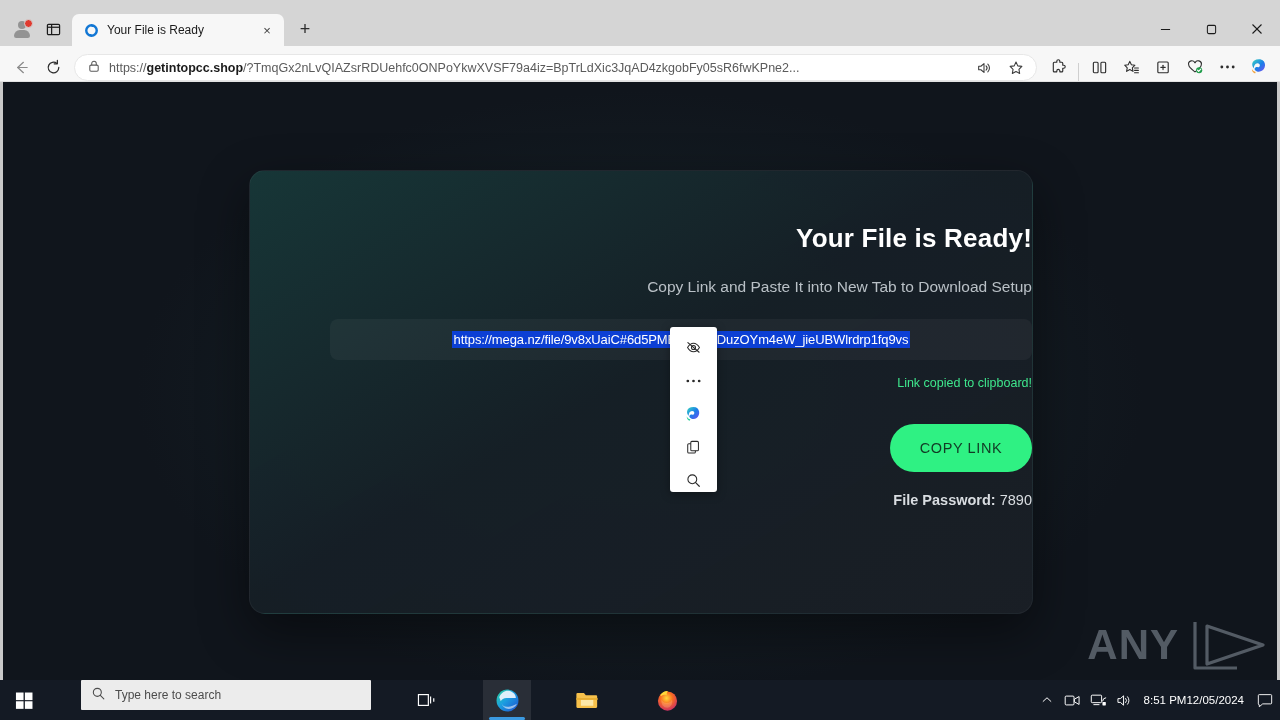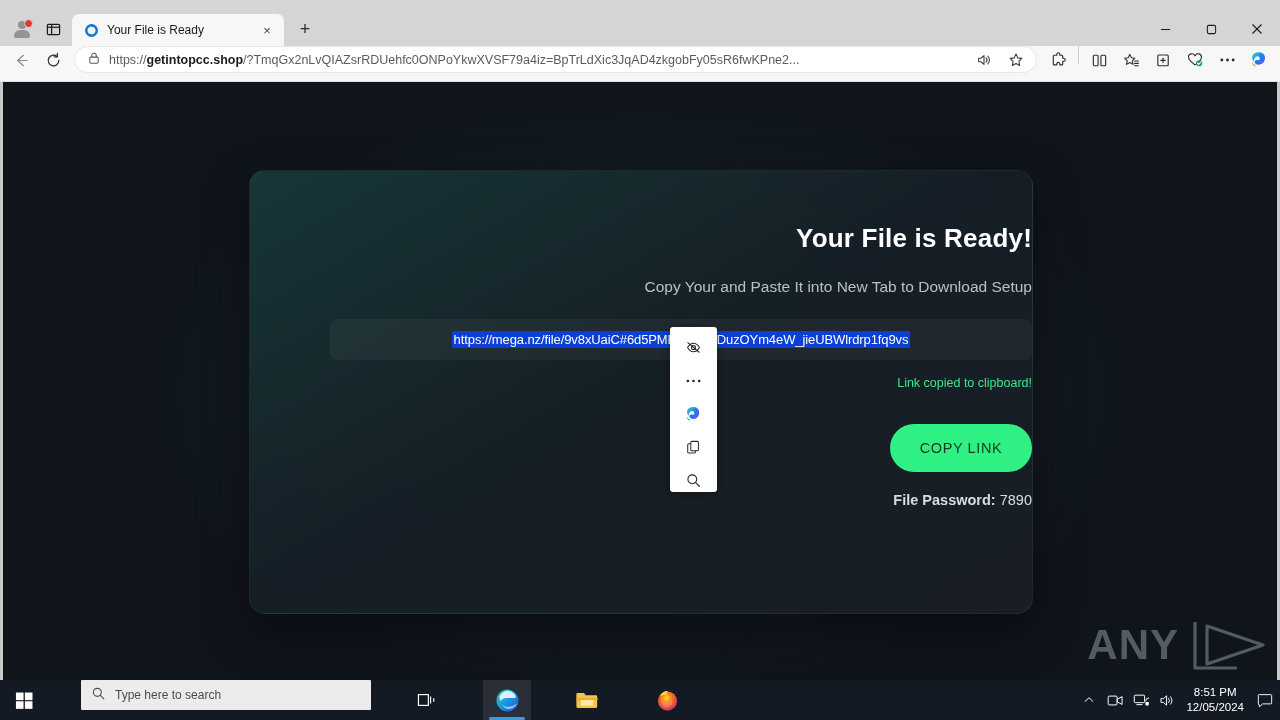--- a/index.html
+++ b/index.html
@@ -62,21 +62,21 @@
   }
   .winbtns { margin-left: auto; display: flex; align-items: flex-start; height: 34px; }
   .winbtn {
     width: 46px; height: 34px; display: flex; align-items: center; justify-content: center;
     color: #1a1a1a;
   }
 
   
   .toolbar {
     height: 36px; background: #f7f7f7;
-    display: flex; align-items: flex-start; gap: 2px; padding: 0 6px;
+    display: flex; align-items: flex-end; gap: 2px; padding: 0 6px;
     border-bottom: 1px solid #e2e2e2;
   }
   .tb-icon {
     width: 30px; height: 28px; flex: 0 0 30px;
     display: flex; align-items: center; justify-content: center;
     color: #2c2c2c; border-radius: 5px;
   }
   .omnibox {
     flex: 1; height: 27px; background: #ffffff; border-radius: 14px;
     display: flex; align-items: center; gap: 8px; padding: 0 8px 0 12px;
@@ -189,21 +189,21 @@
   }
   .tray {
     margin-left: auto; display: flex; align-items: center; gap: 0px; height: 40px;
     padding-right: 2px;
   }
   .tray-ic {
     width: 26px; height: 40px; display: flex; align-items: center; justify-content: center;
     color: #ffffff;
   }
   .clock {
-    display: flex; flex-direction: column; align-items: center; justify-content: center;
+    display: flex; flex-direction: row; align-items: center; justify-content: center;
     color: #ffffff; font-size: 11.5px; line-height: 15px; padding: 0 8px 0 6px;
   }
   .action-center { width: 26px; height: 40px; display: flex; align-items: center; justify-content: center; color:#fff; }
 </style>
 </head>
 <body>
 
 <div class="browser">
 
   <div class="tabstrip">
@@ -357,21 +357,21 @@
         <path d="M6.1 16.6 c-2 -.6 -3.3 -2.5 -3.2 -4.5 .7 1.6 2.2 2.7 3.9 2.9 -.4 .5 -.6 1 -.7 1.6 z" fill="#f2a33c"></path>
       </svg>
     </div>
   </div>
 
   <div class="viewport">
     <div class="page-bg"></div>
 
     <div class="card">
       <div class="headline">Your File is Ready!</div>
-      <div class="subline">Copy Your and Paste It into New Tab to Download Setup</div>
+      <div class="subline">Copy Link and Paste It into New Tab to Download Setup</div>
 
       <div class="linkbox">
         <span class="linktext">https://mega.nz/file/9v8xUaiC#6d5PMB6cALtZDuzOYm4eW_jieUBWlrdrp1fq9vs</span>
       </div>
 
       <div class="copied-msg">Link copied to clipboard!</div>
 
       <button class="copy-btn">COPY LINK</button>
 
       <div class="file-pass"><span style="font-weight:bold">File Password:</span>&nbsp;<span>7890</span></div>

